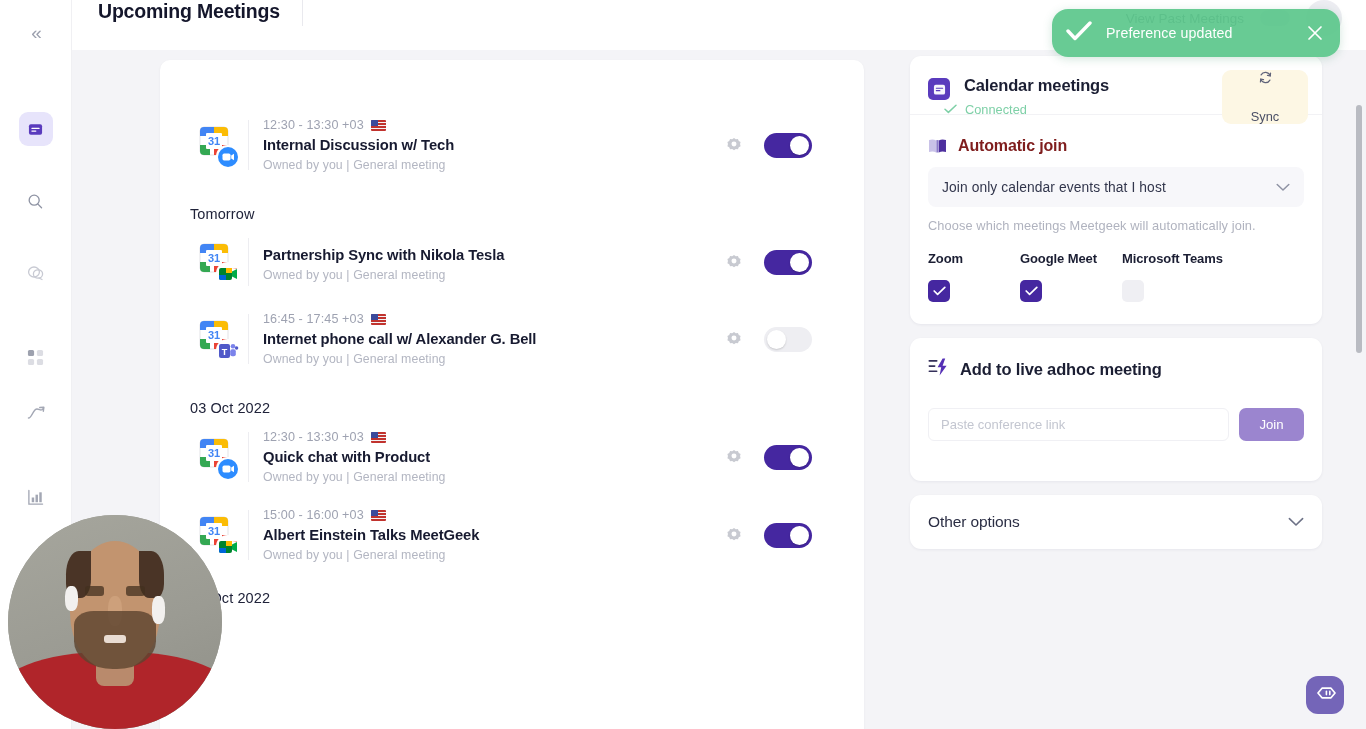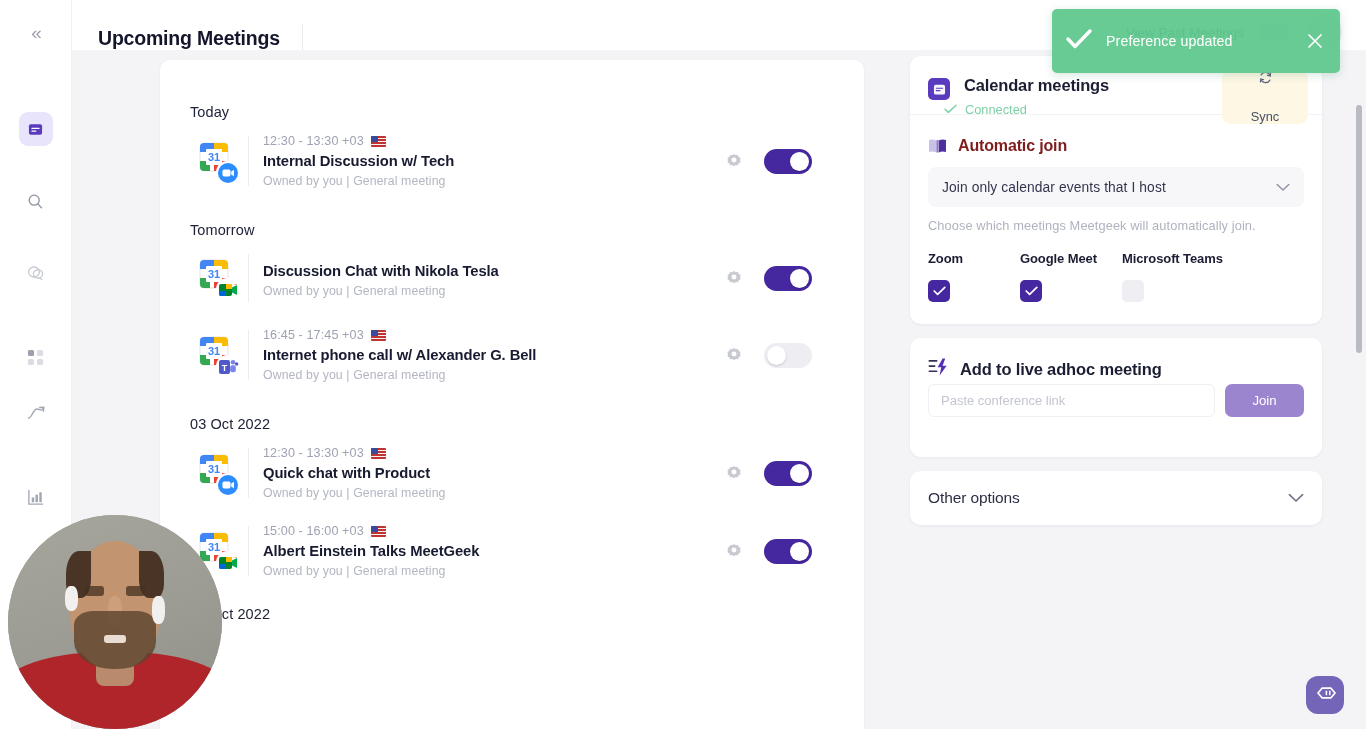--- a/index.html
+++ b/index.html
@@ -29,21 +29,21 @@
     display: flex; align-items: center; justify-content: center;
     cursor: pointer; position: relative;
   }
   .rail-item.active { background: #e7e4fb; }
   .rail-item svg { display: block; }
   .rail-gap-lg { height: 38px; }
 
   
   #header {
     position: absolute; left: 72px; top: 0; width: 1294px; height: 50px;
-    background: #ffffff; display: flex; align-items: flex-end;
+    background: #ffffff; display: flex; align-items: flex-start;
     z-index: 20;
   }
   #page-title {
     margin-left: 26px; font-size: 19.5px; font-weight: 700;
     letter-spacing: -0.2px; color: #14162b;
   }
   #header-divider {
     margin-left: 22px; width: 1px; height: 26px; background: #e9e9ee;
   }
   #header-right {
@@ -184,29 +184,29 @@
   .cbx {
     margin-top: 14px; width: 22px; height: 22px; border-radius: 5px;
     display: flex; align-items: center; justify-content: center; cursor: pointer;
   }
   .cbx.checked { background: #4527a0; }
   .cbx.unchecked { background: #efeff3; }
 
   #adhoc-panel { margin-top: 14px; padding: 20px 18px 40px 18px; }
   #adhoc-head { display: flex; align-items: center; gap: 11px; }
   #adhoc-title { font-size: 16.5px; font-weight: 700; color: #1b1e33; letter-spacing: -0.15px; }
-  #adhoc-row1 { display: flex; align-items: center; gap: 10px; margin-top: 4px; }
+  #adhoc-row1 { display: flex; align-items: center; gap: 10px; margin-top: 28px; }
   #conf-input {
     flex: 1 1 auto; height: 33px; border: 1px solid #f0f0f4; border-radius: 6px;
     background: #fff; padding: 0 12px; font-size: 13px; color: #2a2d41;
     font-family: "Liberation Sans", sans-serif; outline: none;
   }
   #conf-input::placeholder { color: #c3c6d0; }
   #join-btn {
-    width: 79px; height: 33px; border-radius: 7px; background: #9b85cf;
+    width: 65px; height: 33px; border-radius: 7px; background: #9b85cf;
     color: #fff; font-size: 13.2px; border: none; cursor: pointer;
     font-family: "Liberation Sans", sans-serif;
   }
   #adhoc-row2 { display: flex; align-items: center; gap: 12px; margin-top: 22px; }
   #email-note { font-size: 13px; color: #babdc8; flex: 1 1 auto; letter-spacing: .1px; }
   #send-email-btn {
     width: 98px; height: 33px; border-radius: 7px; background: #3f2288;
     color: #fff; font-size: 13px; font-weight: 700; border: none; cursor: pointer;
     font-family: "Liberation Sans", sans-serif;
   }
@@ -222,22 +222,22 @@
     position: absolute; right: 4px; top: 52px; width: 6px; height: 677px;
     background: transparent; z-index: 15;
   }
   #scrollbar-thumb {
     position: absolute; right: 4px; top: 55px; width: 6px; height: 248px;
     background: #b9bbc2; border-radius: 3px; z-index: 16; cursor: pointer;
   }
 
   
   #toast {
-    position: absolute; right: 26px; top: 9px; width: 288px; height: 64px;
-    background: rgba(92, 199, 140, .93); border-radius: 5px;
+    position: absolute; right: 26px; top: 9px; width: 288px; height: 48px;
+    background: rgba(92, 199, 140, .93); border-radius: 16px;
     display: flex; align-items: center; padding: 0 14px; z-index: 60;
     box-shadow: 0 2px 10px rgba(60,140,100,.22);
   }
   #toast-msg {
     margin-left: 14px; flex: 1 1 auto; font-size: 14.2px; color: #ffffff;
     font-weight: 400; letter-spacing: .1px;
   }
   #toast-close {
     width: 22px; height: 22px; cursor: pointer;
     display: flex; align-items: center; justify-content: center;
@@ -387,21 +387,20 @@
     <div id="view-past-link">View Past Meetings</div>
     <div id="header-dark-toggle"></div>
     <div id="header-avatar"></div>
   </div>
 </div>
 
 <div id="body-area">
 
   <div id="meetings-card">
 
-    <div class="day-label">Today</div>
 
     <div class="meeting-row">
       <div class="m-icon-wrap">
         <svg class="gcal" viewBox="0 0 36 36">
           <rect x="4" y="4" width="28" height="28" rx="4" fill="#ffffff" stroke="#e3e3e6" stroke-width="1"></rect>
           <path d="M4 8a4 4 0 0 1 4-4h10v9H4z" fill="#4285f4"></path>
           <path d="M18 4h10a4 4 0 0 1 4 4v5H18z" fill="#fbbc05"></path>
           <path d="M4 22h10v10H8a4 4 0 0 1-4-4z" fill="#34a853"></path>
           <path d="M18 22h14v6a4 4 0 0 1-4 4H18z" fill="#ea4335"></path>
           <rect x="10" y="10" width="16" height="16" rx="1" fill="#ffffff"></rect>
@@ -455,21 +454,21 @@
               <rect x="2" y="5" width="13" height="12" rx="2" fill="#00832d"></rect>
               <path d="M9 5h6v5H9z" fill="#ffba00"></path>
               <path d="M2 12h7v5H4a2 2 0 0 1-2-2z" fill="#0066da"></path>
               <path d="M15 8.6 L20 6 v10 l-5-2.6z" fill="#00ac47"></path>
               <path d="M9 5h6l5 1v-.5L15 5z" fill="#ea4335"></path>
             </svg>
         </div>
       </div>
       <div class="m-sep"></div>
       <div class="m-text">
-        <div class="m-title">Discussion Chat with Nikola Tesla</div>
+        <div class="m-title">Partnership Sync with Nikola Tesla</div>
         <div class="m-sub">Owned by you | General meeting</div>
       </div>
       <div class="m-right">
         <span class="gear-btn">
           <svg width="16" height="16" viewBox="0 0 18 18">
               <path d="M9 1.2 L11 2.6 L13.4 2.2 L14.4 4.4 L16.4 5.7 L15.8 8 L16.4 10.3 L14.4 11.6 L13.4 13.8 L11 13.4 L9 14.8 L7 13.4 L4.6 13.8 L3.6 11.6 L1.6 10.3 L2.2 8 L1.6 5.7 L3.6 4.4 L4.6 2.2 L7 2.6 Z" fill="#9ca0ad"></path>
               <circle cx="9" cy="8" r="2.8" fill="#fff"></circle>
             </svg>
         </span>
         <div class="toggle on">

